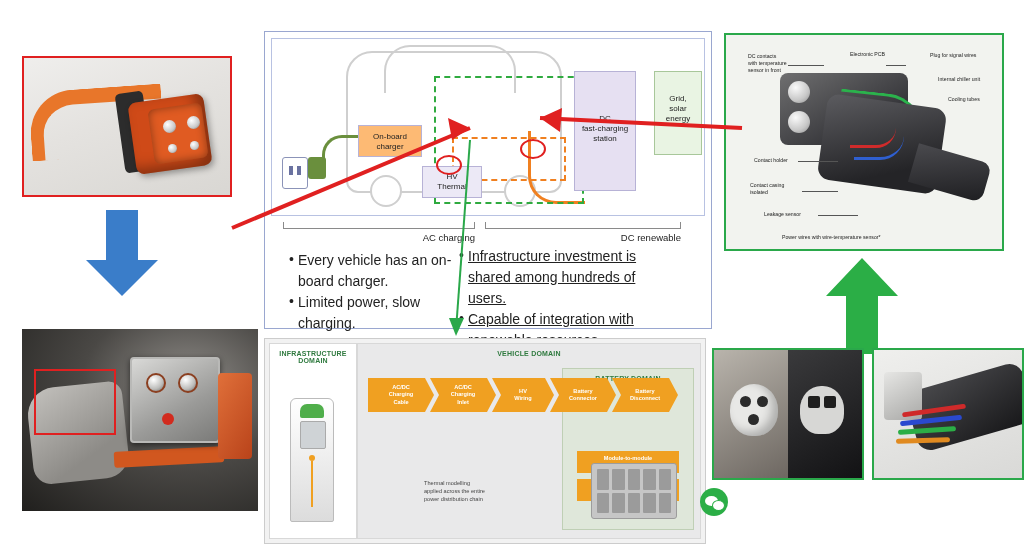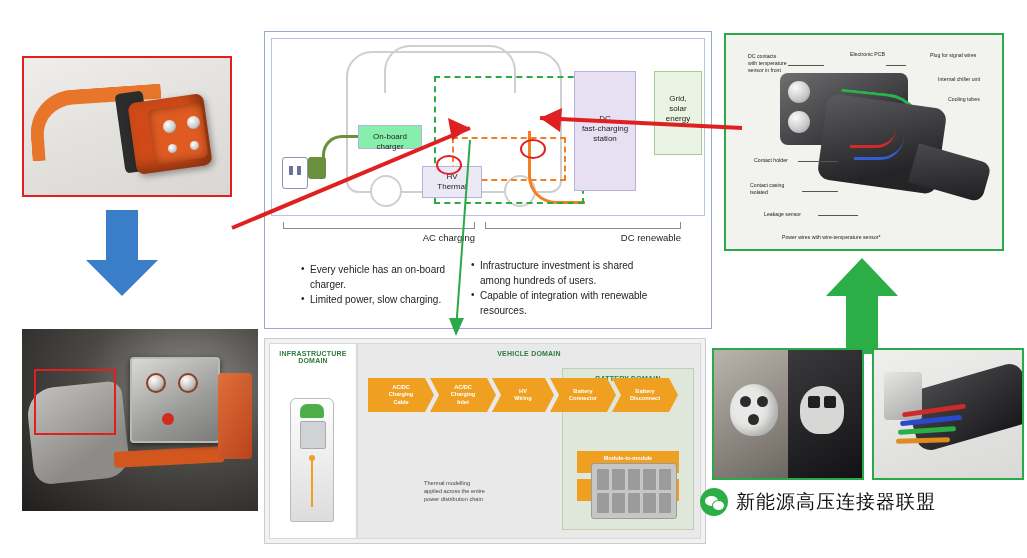--- a/index.html
+++ b/index.html
@@ -127,22 +127,22 @@
     border: 2px solid #cfcfcf; border-bottom: none;
     border-radius: 26px 26px 0 0;
   }
   .wheel {
     position: absolute; width: 28px; height: 28px; border-radius: 50%;
     border: 2px solid #cfcfcf; background: #fff;
   }
   .wheel.w1 { left: 98px; top: 136px; }
   .wheel.w2 { left: 232px; top: 136px; }
   .box-onboard {
-    position: absolute; left: 86px; top: 86px; width: 64px; height: 24px;
-    background: #86efac; border: 1px solid #b7b2d6;
+    position: absolute; left: 86px; top: 86px; width: 64px; height: 32px;
+    background: #fdba74; border: 1px solid #b7b2d6;
     font-size: 8px; color: #222; text-align: center; line-height: 1.25;
     padding-top: 6px; box-sizing: border-box;
   }
   .box-battery {
     position: absolute; left: 150px; top: 127px; width: 60px; height: 32px;
     background: #ece9f6; border: 1px solid #b7b2d6;
     font-size: 8px; color: #222; text-align: center; line-height: 1.2;
     padding-top: 5px; box-sizing: border-box;
   }
   .box-dcfast {
@@ -197,22 +197,22 @@
   }
   .bracket::before, .bracket::after {
     content:""; position:absolute; top:-6px; width:1px; height:6px; background:#8a8a8a;
   }
   .bracket::before { left:0; } .bracket::after { right:0; }
 
   .cap-title {
     position: absolute; font-size: 9.5px; color: #222; text-align: right;
   }
   .bullets {
-    position: absolute; font-size: 10px; color: #222; line-height: 1.5;
-    list-style: none; margin: 12px; padding: 0;
+    position: absolute; font-size: 14px; color: #222; line-height: 1.5;
+    list-style: none; margin: 0; padding: 0;
   }
   .bullets li { position: relative; padding-left: 9px; }
   .bullets li::before {
     content: "•"; position: absolute; left: 0; top: -1px;
   }
 
   
   #photo-connector-cutaway {
     left: 724px; top: 33px; width: 276px; height: 214px;
     border: 2px solid #2aa84a; background: #f2f3ef; overflow: hidden;
@@ -471,21 +471,21 @@
   <div class="bracket" style="left:18px; top:196px; width:192px;"></div>
   <div class="bracket" style="left:220px; top:196px; width:196px;"></div>
 
   <div class="cap-title" style="left:18px; top:200px; width:192px;">AC charging</div>
   <div class="cap-title" style="left:220px; top:200px; width:196px;">DC renewable</div>
 
   <ul class="bullets" style="left:24px; top:218px; width:180px;">
     <li>Every vehicle has an on-board charger.</li>
     <li>Limited power, slow charging.</li>
   </ul>
-  <ul class="bullets" style="left:194px; top:214px; width:180px;">
+  <ul class="bullets" style="left:194px; top:214px; width:180px;text-decoration:underline;">
     <li>Infrastructure investment is shared among hundreds of users.</li>
     <li>Capable of integration with renewable resources.</li>
   </ul>
 </div>
 
 <div class="abs" id="photo-connector-cutaway">
   <div class="shell"></div>
   <div class="cyl" style="left:62px; top:46px;"></div>
   <div class="cyl" style="left:62px; top:76px;"></div>
   <div class="greenwire"></div>
@@ -599,14 +599,13 @@
   <line x1="232" y1="228" x2="470" y2="128" stroke="#e02020" stroke-width="4"></line>
   <polygon points="470,128 448,118 452,140" fill="#e02020"></polygon>
   <line x1="540" y1="118" x2="742" y2="128" stroke="#e02020" stroke-width="4"></line>
   <polygon points="540,118 562,108 560,132" fill="#e02020"></polygon>
   <line x1="470" y1="140" x2="456" y2="330" stroke="#2aa84a" stroke-width="2"></line>
   <polygon points="456,336 449,318 464,318" fill="#2aa84a"></polygon>
 </svg>
 
 <div class="abs" id="wechat-badge">
   <div class="logo"></div>
-  <div class="txt">新能源高压连接器联盟</div>
 </div>
 
 </body></html>

